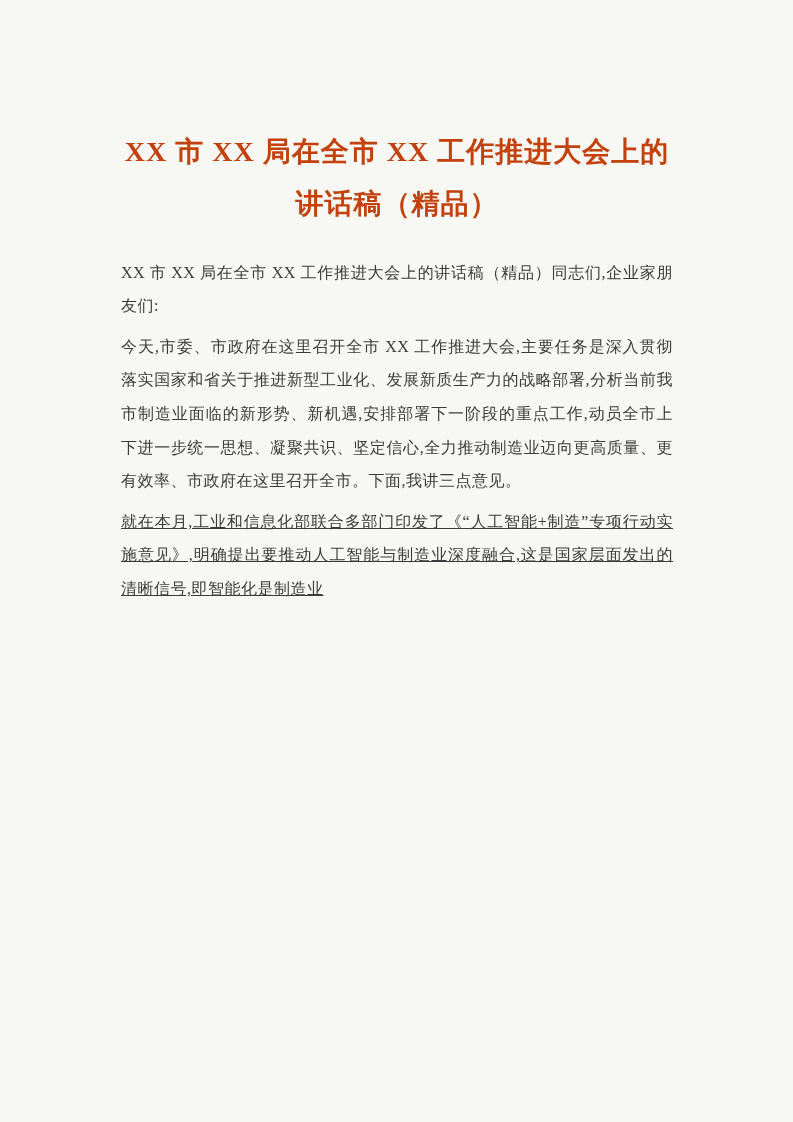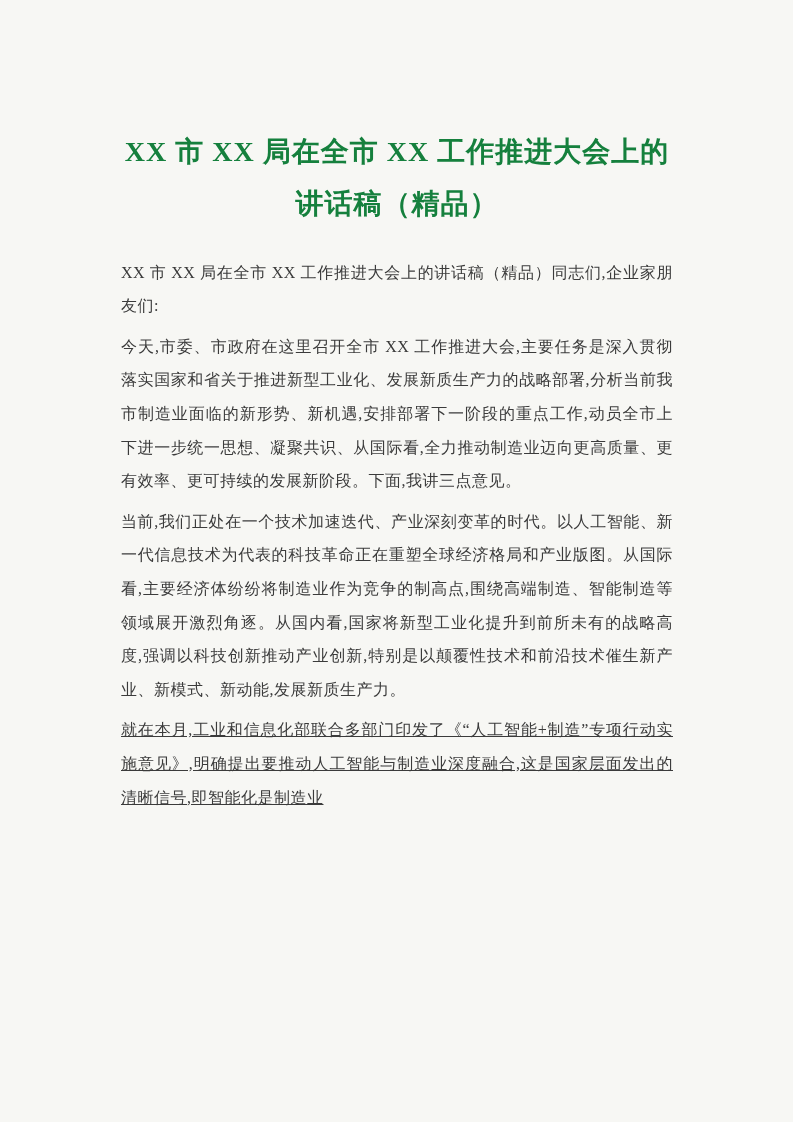--- a/index.html
+++ b/index.html
@@ -17,21 +17,21 @@
   .page {
     box-sizing: border-box;
     width: 793px;
     height: 1122px;
     padding: 126px 120px 0 121px;
     overflow: hidden;
   }
   .doc-title {
     font-size: 28px;
     font-weight: bold;
-    color: #15803d;
+    color: #c2410c;
     text-align: center;
     line-height: 1.85;
     margin: 0 0 26px 0;
     letter-spacing: 1px;
   }
   .doc-body {
     width: 100%;
   }
   .para {
     font-size: 16px;
@@ -47,17 +47,16 @@
     text-decoration: underline;
   }
 </style>
 </head>
 <body>
 
 <div class="page">
   <h1 class="doc-title">XX 市 XX 局在全市 XX 工作推进大会上的讲话稿（精品）</h1>
   <div class="doc-body">
       <p class="para">XX 市 XX 局在全市 XX 工作推进大会上的讲话稿（精品）同志们,企业家朋友们:</p>
-      <p class="para">今天,市委、市政府在这里召开全市 XX 工作推进大会,主要任务是深入贯彻落实国家和省关于推进新型工业化、发展新质生产力的战略部署,分析当前我市制造业面临的新形势、新机遇,安排部署下一阶段的重点工作,动员全市上下进一步统一思想、凝聚共识、从国际看,全力推动制造业迈向更高质量、更有效率、更可持续的发展新阶段。下面,我讲三点意见。</p>
-      <p class="para">当前,我们正处在一个技术加速迭代、产业深刻变革的时代。以人工智能、新一代信息技术为代表的科技革命正在重塑全球经济格局和产业版图。从国际看,主要经济体纷纷将制造业作为竞争的制高点,围绕高端制造、智能制造等领域展开激烈角逐。从国内看,国家将新型工业化提升到前所未有的战略高度,强调以科技创新推动产业创新,特别是以颠覆性技术和前沿技术催生新产业、新模式、新动能,发展新质生产力。</p>
+      <p class="para">今天,市委、市政府在这里召开全市 XX 工作推进大会,主要任务是深入贯彻落实国家和省关于推进新型工业化、发展新质生产力的战略部署,分析当前我市制造业面临的新形势、新机遇,安排部署下一阶段的重点工作,动员全市上下进一步统一思想、凝聚共识、坚定信心,全力推动制造业迈向更高质量、更有效率、市政府在这里召开全市。下面,我讲三点意见。</p>
       <p class="para">就在本月,工业和信息化部联合多部门印发了《“人工智能+制造”专项行动实施意见》,明确提出要推动人工智能与制造业深度融合,这是国家层面发出的清晰信号,即智能化是制造业</p>
     </div>
 </div>
 
 </body></html>

